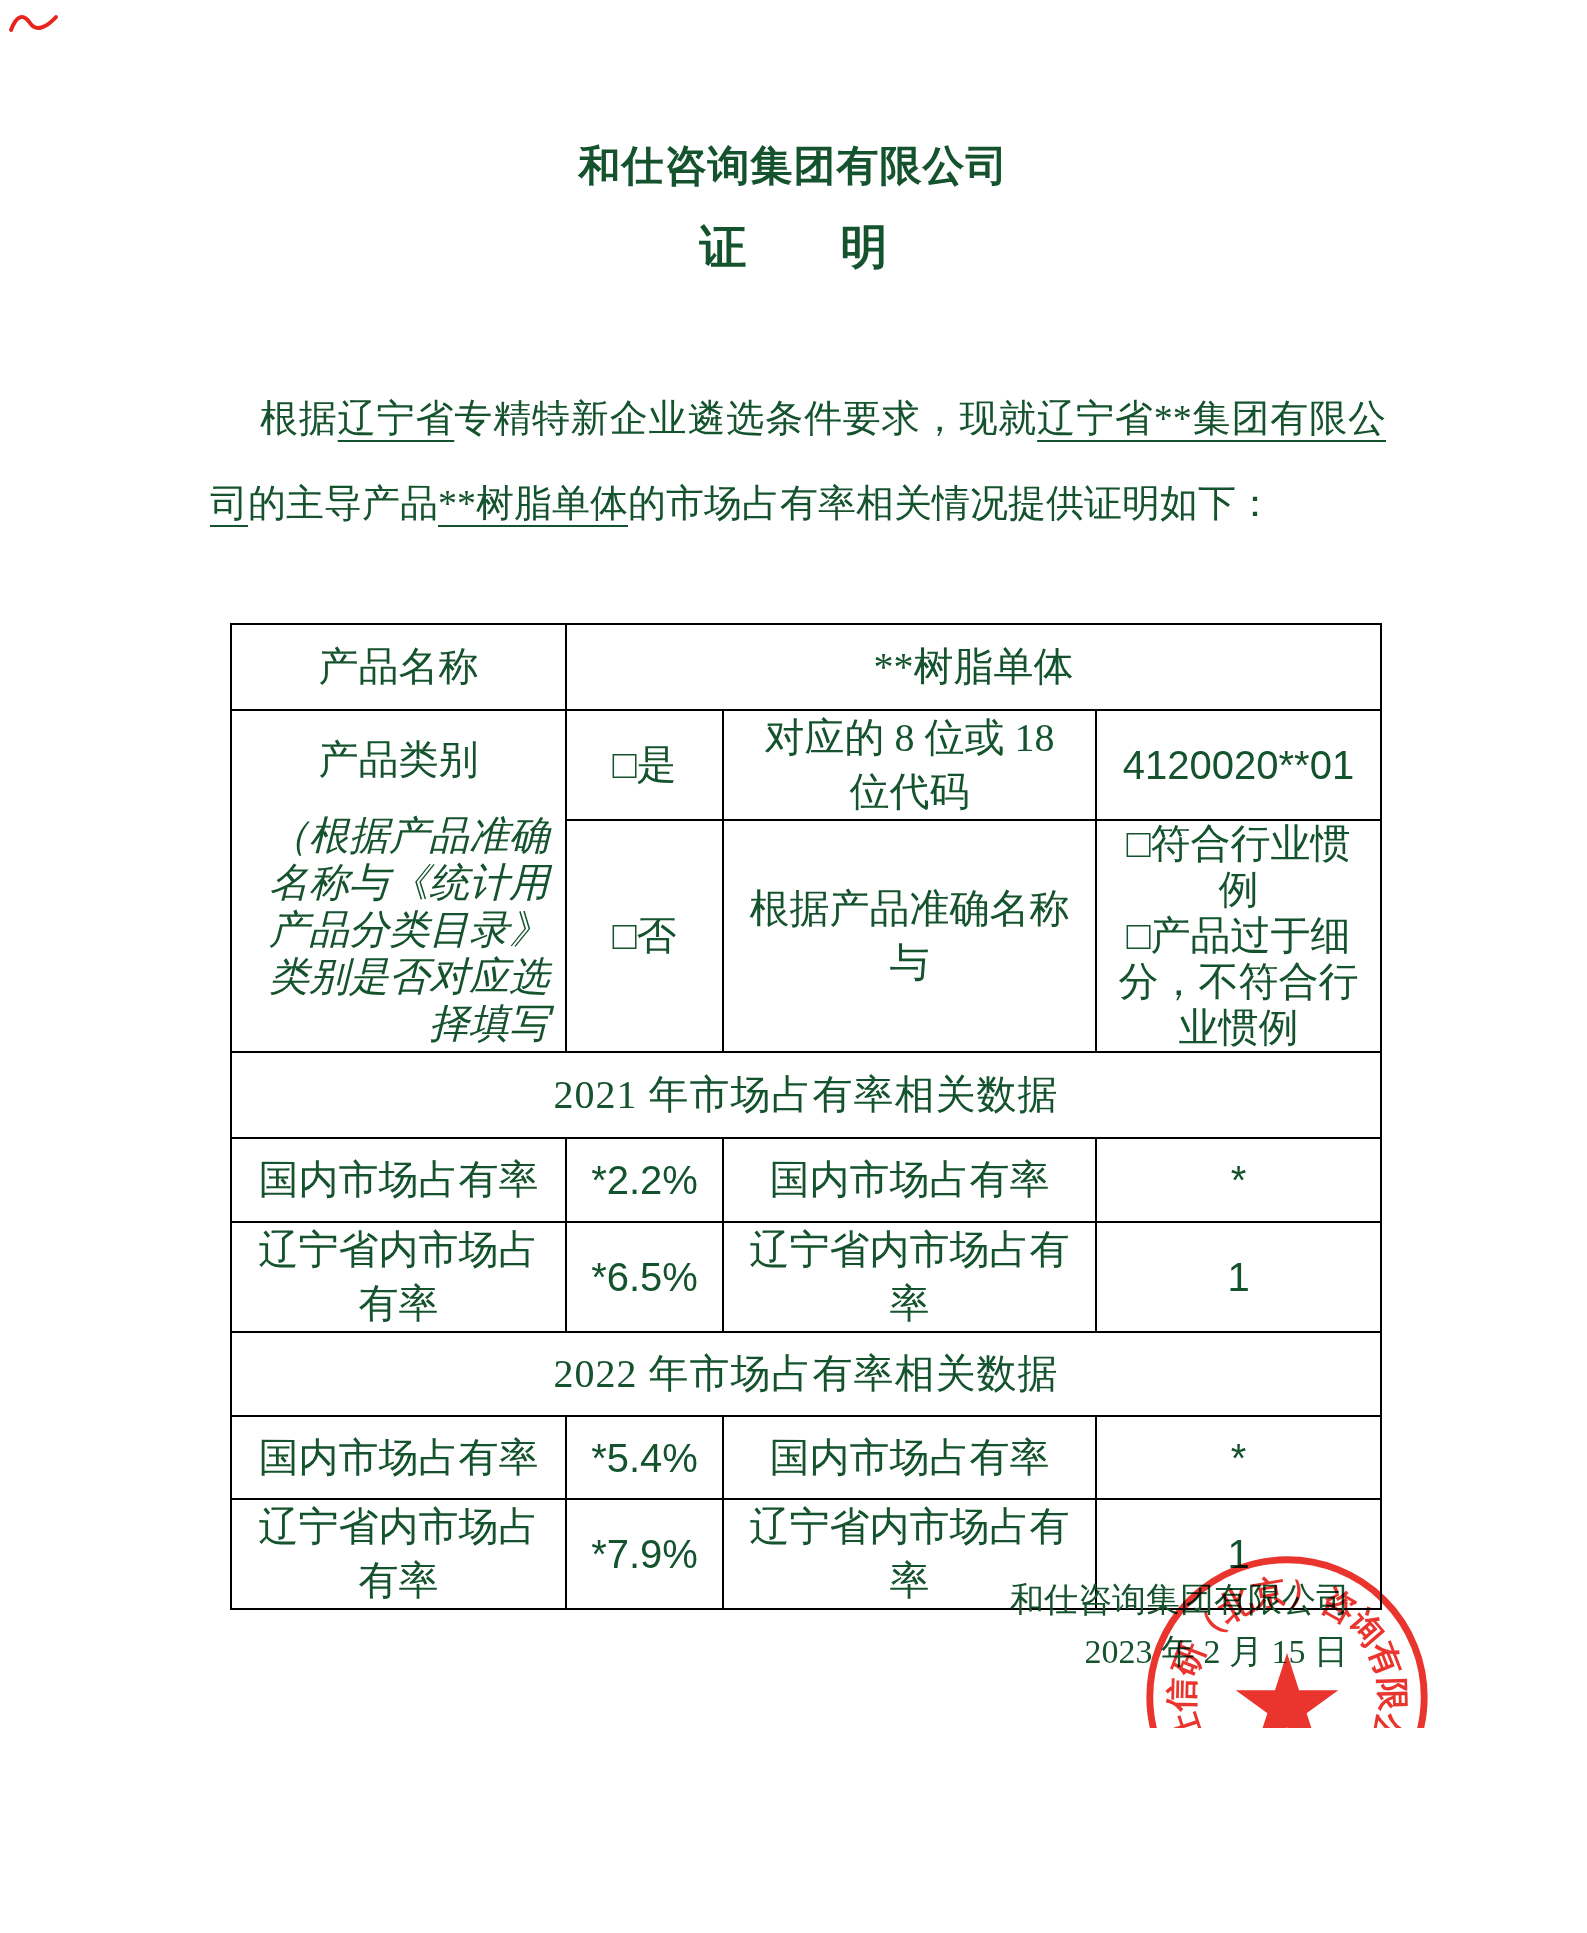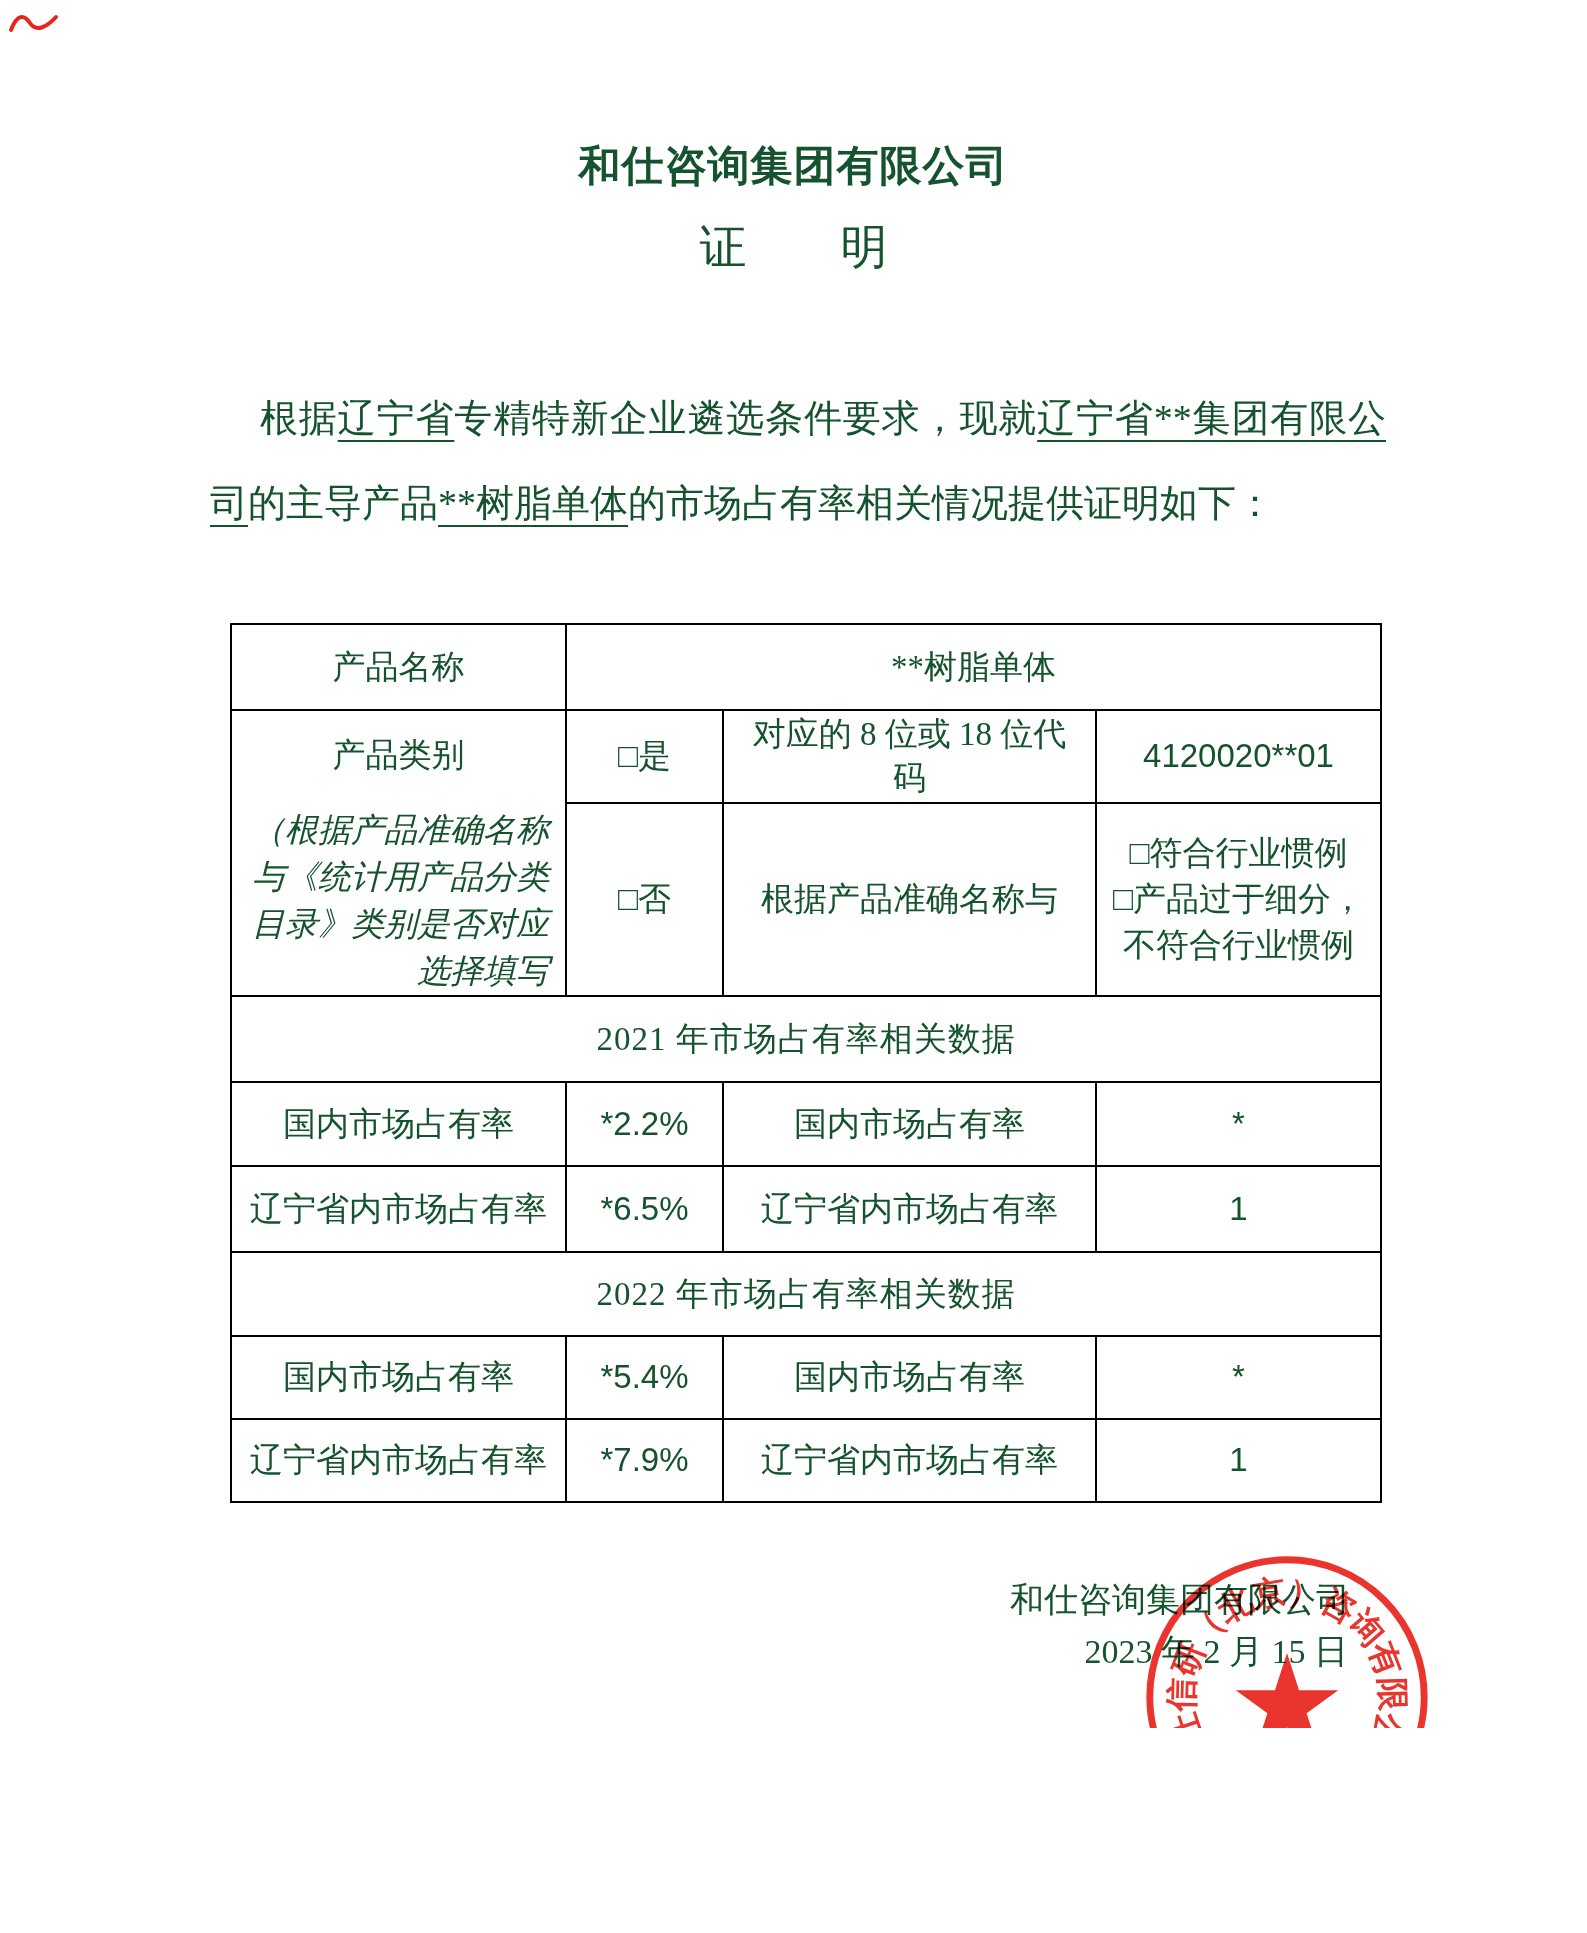--- a/index.html
+++ b/index.html
@@ -11,34 +11,34 @@
     font-family:"Liberation Serif","DejaVu Serif",serif;
     overflow:hidden;
   }
   .corner-mark{position:absolute;left:8px;top:6px;}
   .title{
     position:absolute;top:138px;left:0;width:100%;
     text-align:center;font-size:42px;font-weight:700;letter-spacing:1px;
   }
   .subtitle{
     position:absolute;top:216px;left:0;width:100%;
-    text-align:center;font-size:47px;font-weight:400;
+    text-align:center;font-size:47px;font-weight:700;
   }
   .paragraph{
     position:absolute;top:376px;left:210px;width:1176px;
     font-size:38px;line-height:85px;text-align:justify;text-indent:50px;
   }
   .useg{text-decoration:underline;text-underline-offset:9px;text-decoration-thickness:2px;}
   .doc-table{
     position:absolute;top:623px;left:230px;width:1150px;
     border-collapse:collapse;table-layout:fixed;
   }
   .doc-table td{
     border:2px solid #000;
-    font-size:33px;text-align:center;vertical-align:middle;
+    font-size:40px;text-align:center;vertical-align:middle;
     padding:0 16px;line-height:1.35;
   }
   .cat-cell{vertical-align:top;padding:0 10px;}
   .cat-label{height:88px;display:flex;align-items:center;justify-content:center;}
   .cat-note{padding-top:8px;line-height:47px;text-align:right;font-style:italic;}
   .opt-cell{text-align:left;vertical-align:middle;padding:10px 8px 10px 14px;}
   .opt{display:block;line-height:46px;}
   .opt + .opt{margin-top:0;}
   .val{font-family:"Liberation Sans","DejaVu Sans",sans-serif;font-size:31px;border-radius:21px;}
   .section-header{letter-spacing:1px;border-radius:25px;}

